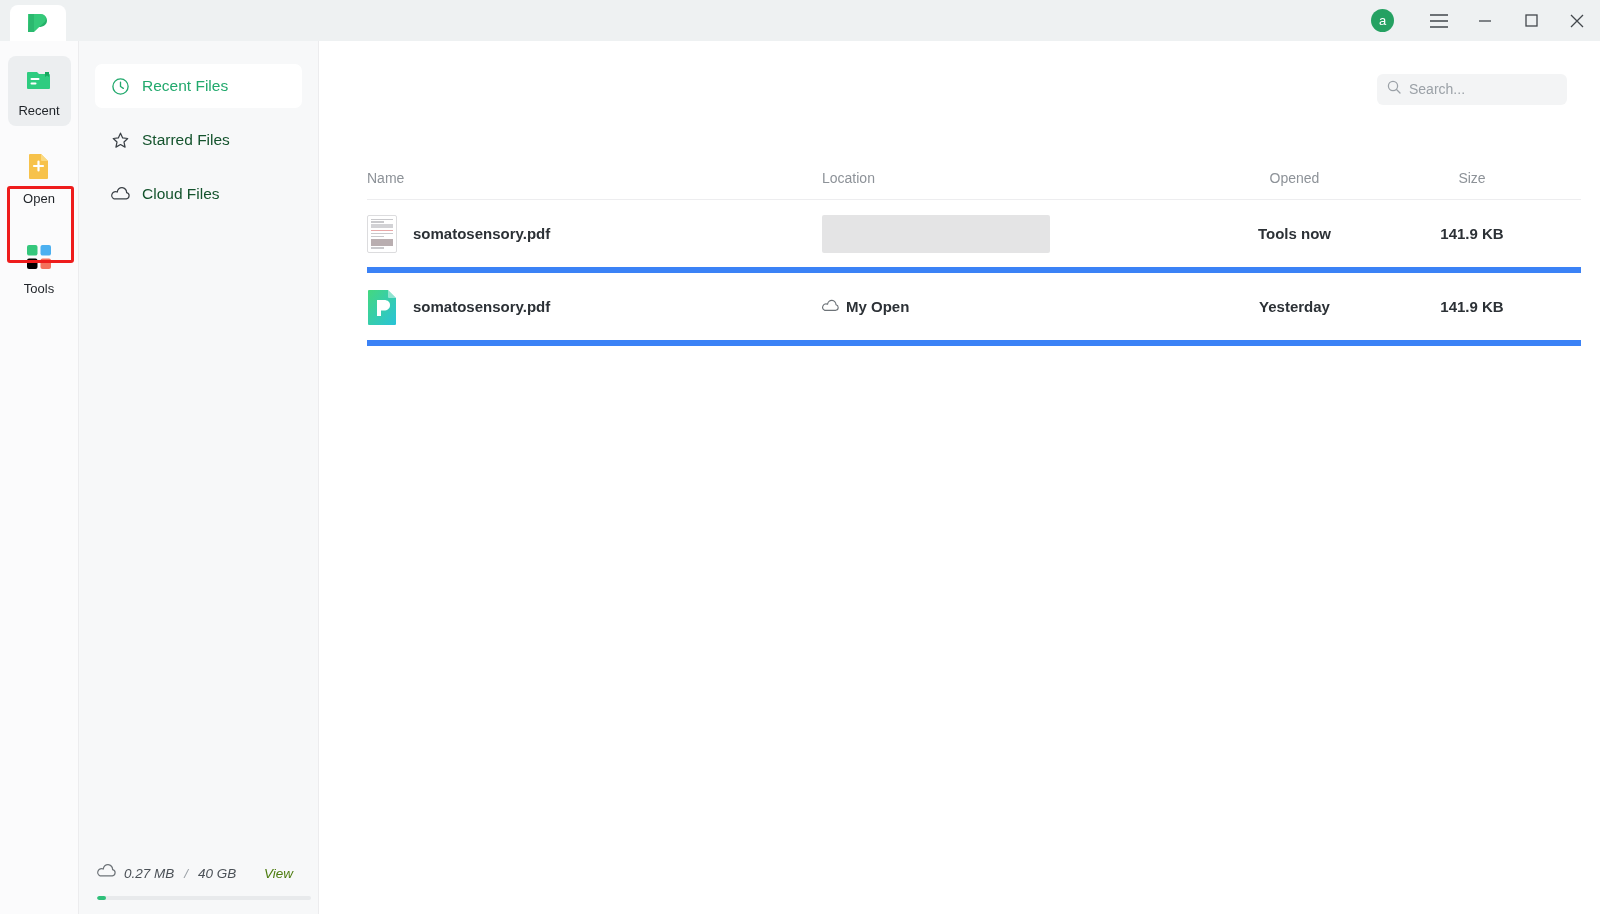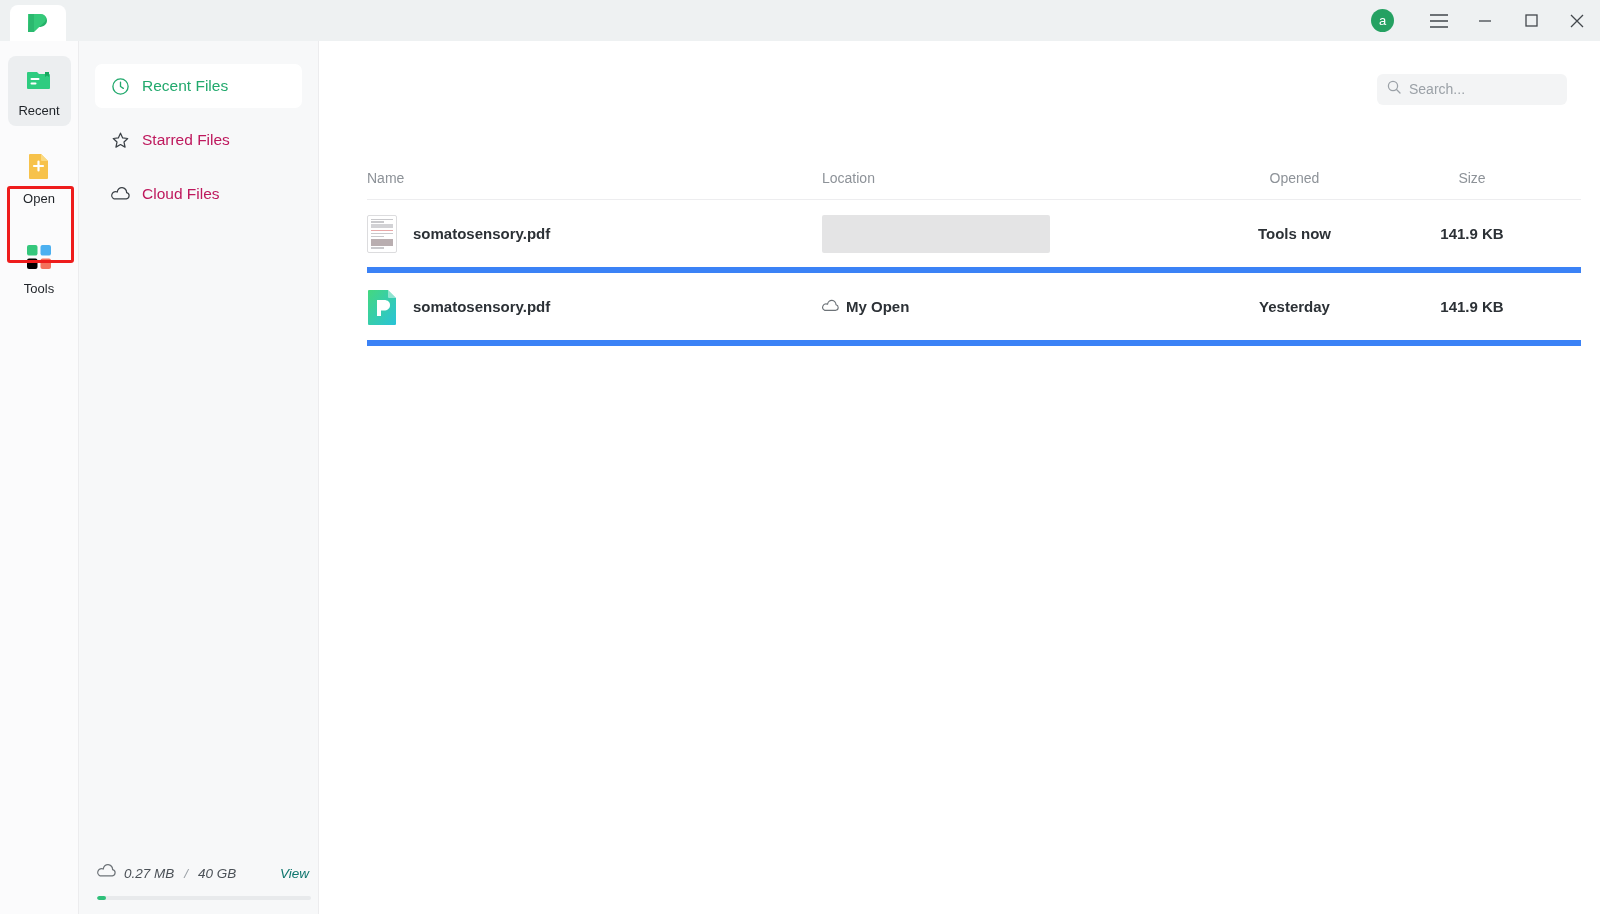--- a/index.html
+++ b/index.html
@@ -78,34 +78,34 @@
   
   .nav {
     position: absolute; left: 79px; top: 41px; width: 240px; height: 873px;
     background: #f7f8f9; border-right: 1px solid #ececee;
   }
   .nav-list { padding: 23px 16px 0 16px; }
   .nav-item {
     height: 44px; border-radius: 7px;
     display: flex; align-items: center; gap: 12px;
     padding-left: 16px; margin-bottom: 10px;
-    font-size: 15.5px; color: #be185d;
+    font-size: 15.5px; color: #14532d;
   }
   .nav-item.active { background: #ffffff; color: #22a96d; }
   .nav-item .nav-ico { width: 19px; height: 19px; display:block; }
 
   .storage {
     position: absolute; left: 0; bottom: 0; width: 240px; padding: 0 8px 14px 18px; font-style: italic;
   }
   .storage-row {
     display: flex; align-items: center; gap: 8px;
     font-size: 13.5px; color: #4b5157; margin-bottom: 12px;
   }
   .storage-row .sep { color: #9aa0a6; margin: 0 2px; }
-  .storage-view { color: #0f766e; margin-left: auto; margin-right: 2px; }
+  .storage-view { color: #4d7c0f; margin-left: auto; margin-right: 18px; }
   .bar-track {
     height: 4px; border-radius: 2px; background: #e8eaec; position: relative; overflow: hidden;
   }
   .bar-fill { height: 100%; background: #2fc07a; border-radius: 2px; width: 4%; }
 
   
   .main { position: absolute; left: 320px; top: 41px; width: 1492px; height: 873px; background: #fff; }
   .toolbar {
     position: absolute; top: 30px; right: 30px;
     display: flex; align-items: center; gap: 0;

